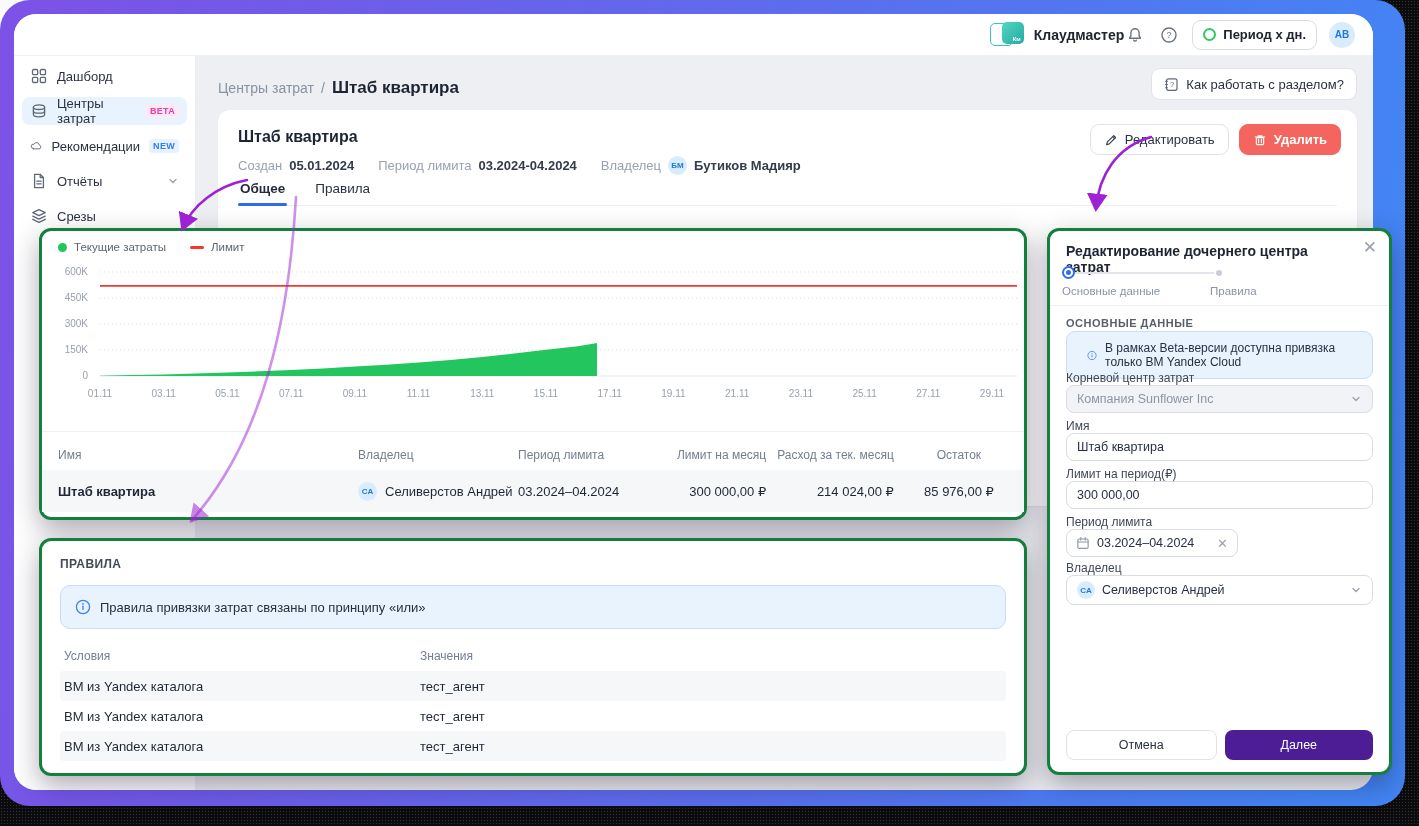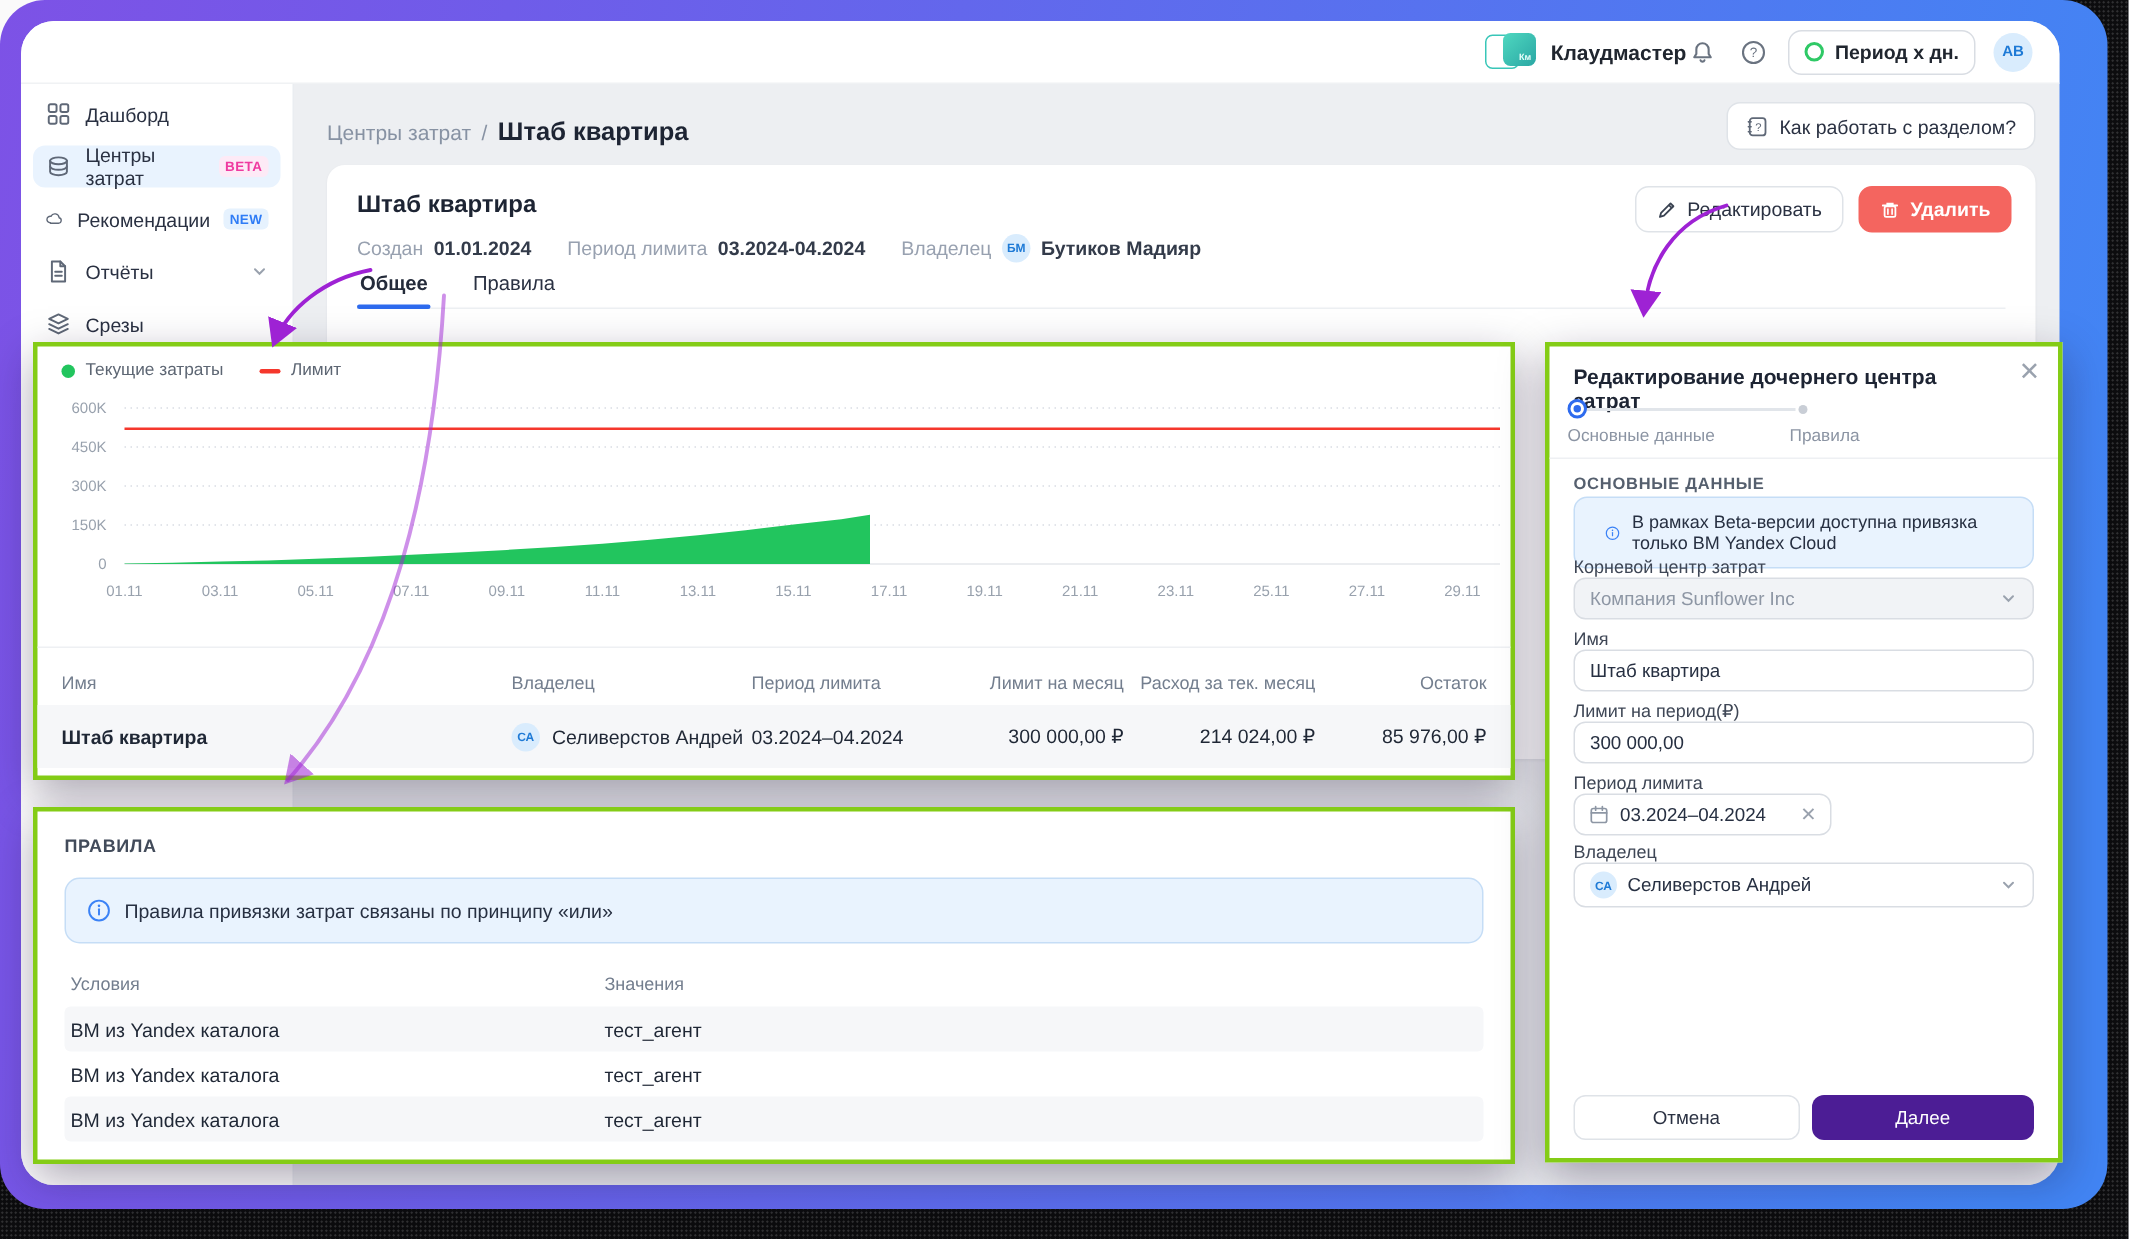--- a/index.html
+++ b/index.html
@@ -68,43 +68,43 @@
   .card-actions{position:absolute;right:16px;top:14px;display:flex;gap:10px;}
   .btn{display:flex;align-items:center;gap:7px;height:31px;border-radius:9px;padding:0 13px;font-size:13px;cursor:pointer;box-sizing:border-box;}
   .btn.ghost{background:#fff;border:1px solid #dfe3e8;color:#2a3142;}
   .btn.danger{background:#f4655f;border:1px solid #f4655f;color:#fff;font-weight:bold;}
   .tabs{display:flex;gap:26px;border-bottom:1px solid #edf0f3;}
   .tab{font-size:13.5px;font-weight:bold;color:#242b3a;padding:6px 2px 9px;cursor:pointer;position:relative;}
   .tab.active:after{content:"";position:absolute;left:0;right:0;bottom:-1px;height:3px;background:#2e6bee;border-radius:2px;}
   .tab.inactive{color:#2a3142;font-weight:normal;}
 
   
-  .ann-box{position:absolute;background:#fff;border:3px solid #84cc16;border-radius:0;z-index:5;
-    box-shadow:0 10px 28px rgba(25,12,45,.35);box-sizing:border-box;}
+  .ann-box{position:absolute;background:#fff;border:3px solid #15803d;border-radius:12px;z-index:5;
+    box-shadow:0 10px 28px rgba(25,12,45,.35);box-sizing:border-box;margin-left:17px;}
   #box-overview{left:22px;top:228px;width:988px;height:292px;}
   #box-rules{left:22px;top:538px;width:988px;height:238px;}
   #box-panel{left:1030px;top:228px;width:345px;height:547px;}
   .arrows{position:absolute;inset:0;z-index:6;pointer-events:none;}
 
   
   .legend{position:absolute;left:16px;top:10px;display:flex;align-items:center;gap:24px;}
   .leg-item{display:flex;align-items:center;gap:7px;font-size:11.5px;color:#5d6673;}
   .leg-dot{width:9px;height:9px;border-radius:50%;background:#22c55e;}
   .leg-dash{width:14px;height:3px;border-radius:2px;background:#f5372c;}
   .chart-wrap{position:absolute;left:0;top:30px;width:982px;height:154px;}
   .ov-table{position:absolute;left:0;top:200px;right:0;border-top:1px solid #eef0f3;}
   .trow{display:flex;align-items:center;box-sizing:border-box;padding:0 16px;}
   .trow.head{height:30px;font-size:12px;color:#737e8e;margin-top:8px;}
   .trow.data{height:42px;font-size:13px;color:#1f2735;background:#f6f7f9;cursor:pointer;}
   .c-name{width:300px;}
   .c-owner{width:160px;display:flex;align-items:center;gap:8px;}
   .c-period{width:150px;}
   .c-limit{flex:1;text-align:right;}
   .c-spent{flex:1.3;text-align:right;}
-  .c-rest{flex:1;text-align:right;padding-left:16px;}
+  .c-rest{flex:1;text-align:center;padding-left:16px;}
   .trow.data .c-name{font-weight:bold;}
 
   
   .rules-pad{position:absolute;inset:0;padding:16px 18px;box-sizing:border-box;}
   .rules-title{font-size:12px;font-weight:bold;color:#424b5a;letter-spacing:.4px;}
   .info-banner{margin-top:14px;background:#e9f3fe;border:1px solid #c5ddf6;border-radius:10px;
     display:flex;align-items:center;gap:9px;padding:13px 14px;font-size:13px;color:#273042;}
   .rules-head{display:flex;margin-top:20px;font-size:12px;color:#737e8e;padding:0 4px;}
   .rules-rows{margin-top:8px;}
   .rrow{display:flex;align-items:center;height:30px;font-size:13px;color:#1f2735;padding:0 4px;border-radius:4px;cursor:pointer;}
@@ -243,21 +243,21 @@
         <path d="M1.6 4.2h1.8M1.6 7.5h1.8M1.6 10.8h1.8" stroke="#5f6877" stroke-width="1.1" stroke-linecap="round"></path>
         <text x="8.2" y="10.4" font-size="7.5" text-anchor="middle" fill="#5f6877">?</text>
       </svg>
       <span>Как работать с разделом?</span>
     </div>
 
     <div class="card">
       <div class="card-title">Штаб квартира</div>
       <div class="meta">
         <span class="lab">Создан</span>
-        <span class="val">01.01.2024</span>
+        <span class="val">05.01.2024</span>
         <span class="gap"></span>
         <span class="lab">Период лимита</span>
         <span class="val">03.2024-04.2024</span>
         <span class="gap"></span>
         <span class="lab">Владелец</span>
         <span class="mini-av">БМ</span>
         <span class="val">Бутиков Мадияр</span>
       </div>
       <div class="card-actions">
         <div class="btn ghost">

